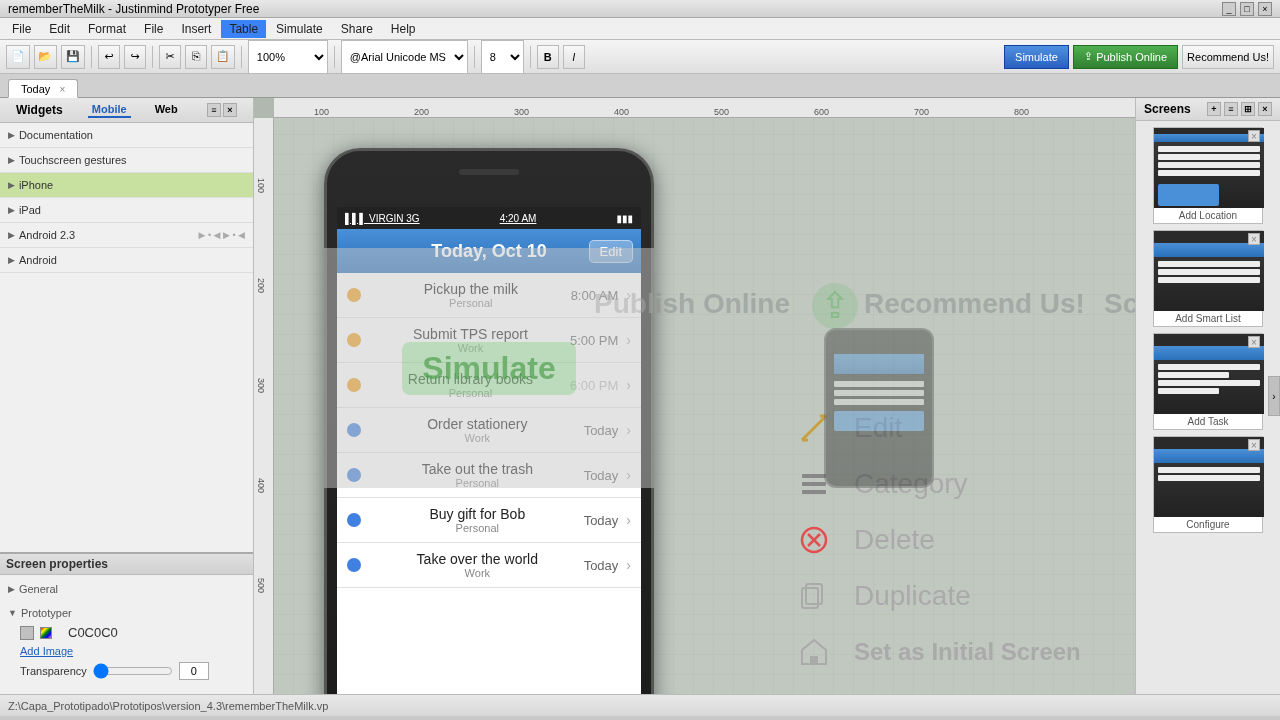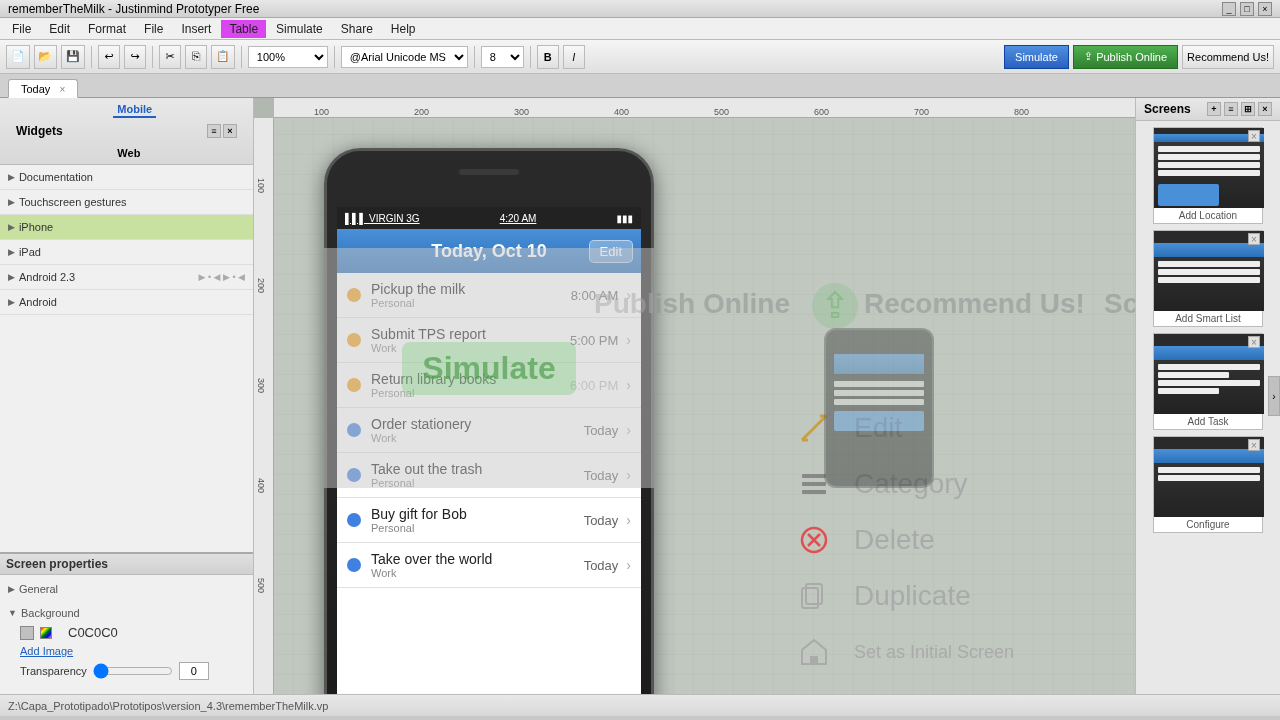--- a/index.html
+++ b/index.html
@@ -22,38 +22,38 @@
     #menu-bar {
       height: 22px;
       background: #f0f0f0;
       display: flex;
       align-items: center;
       padding: 0 4px;
       border-bottom: 1px solid #bbb;
       gap: 2px;
     }
     .menu-item { padding: 2px 8px; font-size: 12px; cursor: pointer; color: #222; }
-    .menu-item.active { background: #d946ef; }
+    .menu-item.active { background: #3b82f6; }
 
     
     #toolbar {
       height: 34px;
       background: linear-gradient(to bottom, #f5f5f5, #e0e0e0);
       border-bottom: 1px solid #bbb;
       display: flex;
       align-items: center;
       padding: 0 6px;
       gap: 4px;
     }
     .tb-btn {
       height: 24px; min-width: 22px; border: 1px solid #bbb; background: linear-gradient(to bottom, #f8f8f8, #e0e0e0);
       display: flex; align-items: center; justify-content: center; font-size: 11px; cursor: pointer; padding: 0 4px;
     }
     .tb-separator { width: 1px; height: 22px; background: #bbb; margin: 0 2px; }
-    .tb-select { height: 22px; border: 1px solid #bbb; background: #fff; font-size: 11px; padding: 0 4px; min-width: 80px; }
+    .tb-select { height: 34px; border: 1px solid #bbb; background: #fff; font-size: 11px; padding: 0 4px; min-width: 80px; }
     .tb-blue-btn { background: linear-gradient(to bottom, #5090e0, #2860c0); color: white; border-color: #1040a0; padding: 0 10px; }
     .tb-share-btn { background: linear-gradient(to bottom, #50b050, #308030); color: white; border-color: #207020; padding: 0 10px; }
 
     
     #tab-bar {
       height: 24px;
       background: #d0d0d0;
       display: flex;
       align-items: flex-end;
       padding: 0 8px;
@@ -220,21 +220,21 @@
     .task-list { overflow-y: auto; height: calc(100% - 66px); }
     .task-item {
       display: flex; align-items: center;
       padding: 8px 10px;
       border-bottom: 1px solid #e0e0e0;
       background: white;
     }
     .task-dot { width: 14px; height: 14px; border-radius: 50%; margin-right: 10px; flex-shrink: 0; }
     .dot-orange { background: #f0a020; }
     .dot-blue { background: #4080e0; }
-    .task-info { flex: 1; }
+    .task-info { flex: 1; text-align: center; }
     .task-name { font-size: 14px; color: #222; }
     .task-cat { font-size: 11px; color: #888; }
     .task-time { font-size: 13px; color: #666; margin-right: 8px; }
     .task-arrow { color: #aaa; font-size: 14px; }
 
     
     #right-panel {
       width: 145px;
       background: #e8e8e8;
       border-left: 1px solid #bbb;
@@ -341,21 +341,21 @@
     <span>Today</span>
     <span style="margin-left:6px;color:#888;font-size:10px;">×</span>
   </div>
 </div>
 
 <div id="main-area">
 
   <div id="left-panel">
     <div id="widgets-header">
       <span>Widgets</span>
-      <div style="display:flex;gap:28px;flex-direction:column;">
+      <div style="display:flex;gap:20px;">
         <span class="mw-tab active">Mobile</span>
         <span class="mw-tab">Web</span>
       </div>
       <div style="display:flex;gap:2px;">
         <div class="sc-icon">≡</div>
         <div class="sc-icon">×</div>
       </div>
     </div>
 
     <div style="flex:1;overflow-y:auto;">
@@ -405,21 +405,21 @@
         </div>
         <div class="props-section">
           <div class="props-section-title">
             <span class="section-triangle">▶</span>
             <span>General</span>
           </div>
         </div>
         <div class="props-section">
           <div class="props-section-title">
             <span class="section-triangle">▼</span>
-            <span>Background</span>
+            <span>Prototyper</span>
           </div>
           <div style="display:flex;align-items:center;gap:6px;margin-top:4px;padding-left:12px;">
             <span class="color-swatch" style="background:#c0c0c0;"></span>
             <span class="color-swatch" style="background:linear-gradient(135deg,red,yellow,green,blue,violet);width:12px;height:12px;"></span>
             <span class="color-value">C0C0C0</span>
           </div>
           <div style="padding-left:12px;margin-top:4px;">
             <span class="add-image-link">Add Image</span>
           </div>
           <div class="transparency-row" style="padding-left:12px;">
@@ -606,21 +606,21 @@
           <span style="font-size:28px;color:#aaa;font-weight:300;">Duplicate</span>
         </div>
 
         <div style="display:flex;align-items:center;gap:20px;">
           <div style="width:40px;height:40px;display:flex;align-items:center;justify-content:center;">
             <svg width="32" height="32" viewBox="0 0 32 32">
                 <polygon points="16,4 28,14 28,28 4,28 4,14" fill="none" stroke="#aaa" stroke-width="2"></polygon>
                 <rect x="12" y="20" width="8" height="8" fill="#aaa"></rect>
               </svg>
           </div>
-          <span style="font-size:18px;color:#aaa;font-weight:400;">Set as Initial Screen</span>
+          <span style="font-size:24px;color:#aaa;font-weight:700;">Set as Initial Screen</span>
         </div>
       </div>
 
     </div>
   </div>
 
   <div id="right-panel" style="position:relative;">
     <div id="screens-header">
       <span>Screens</span>
       <div class="screens-icons">

